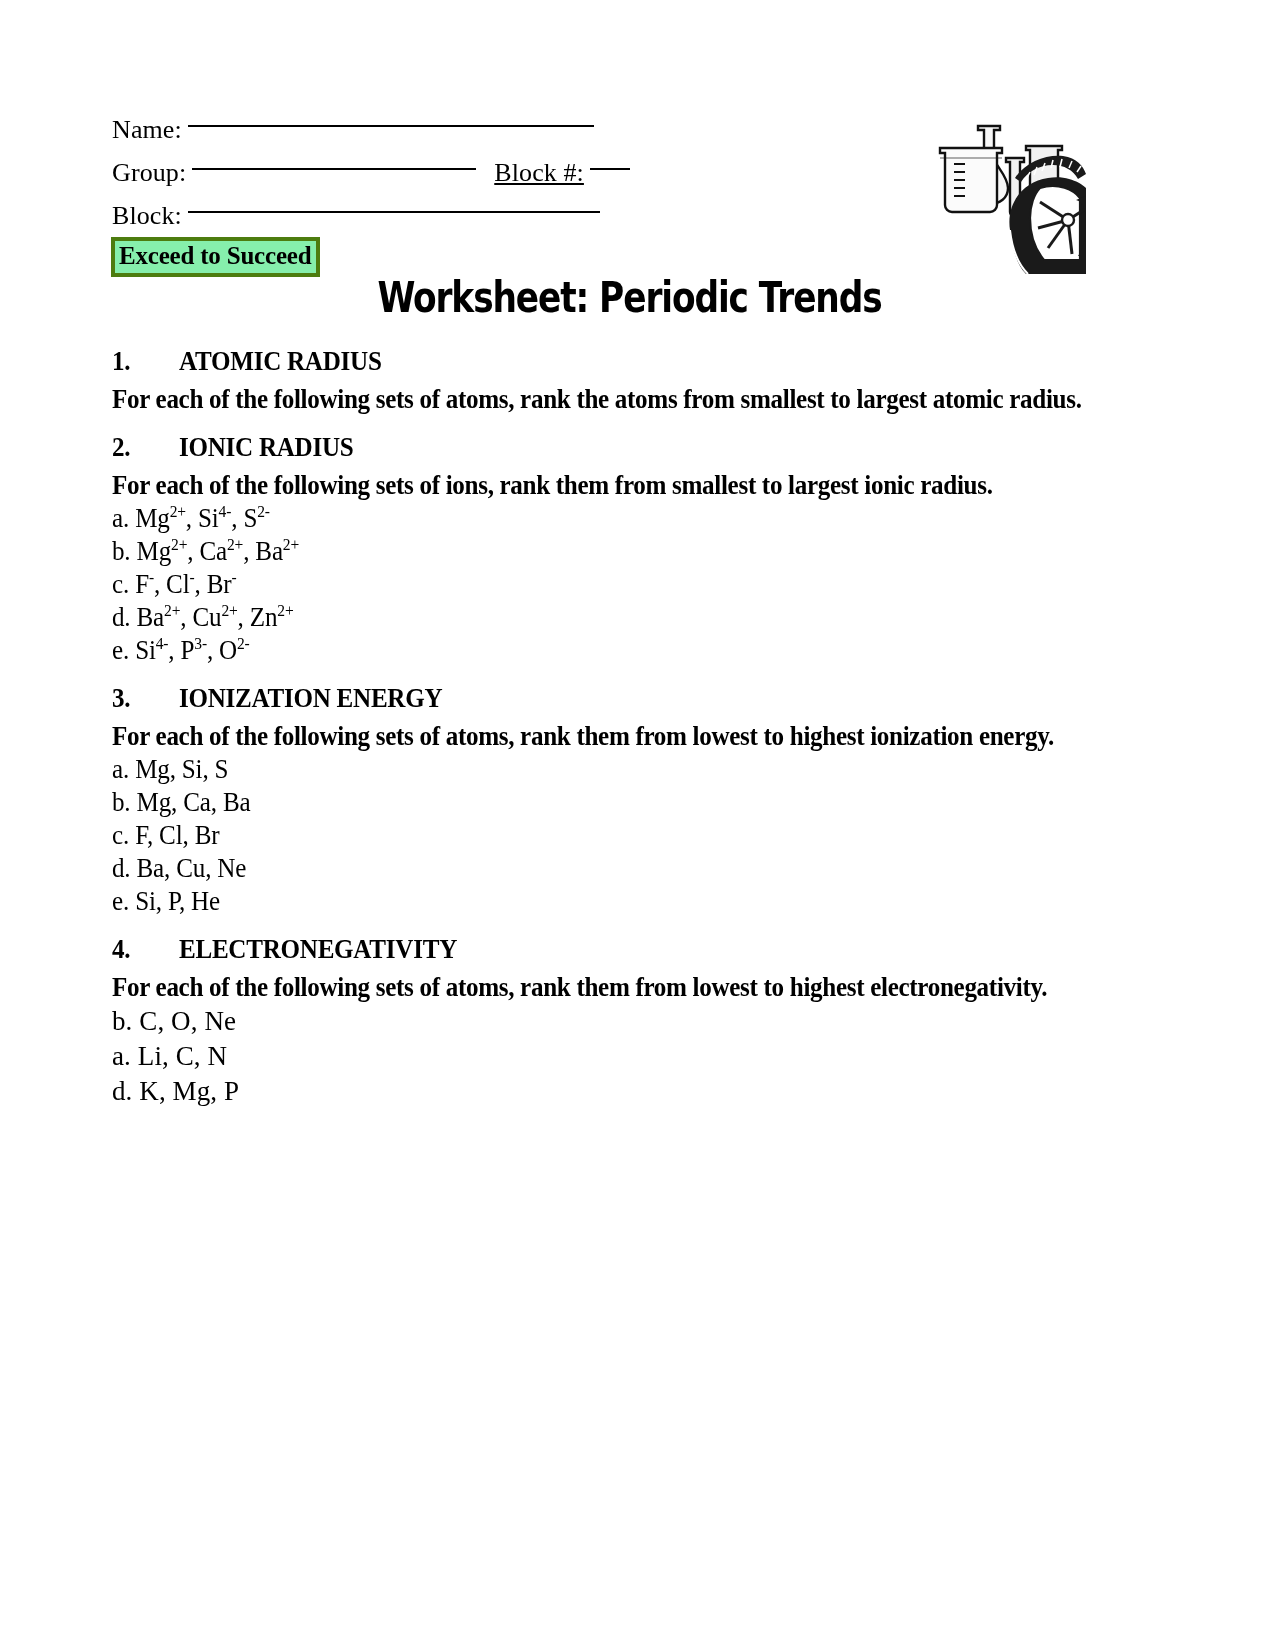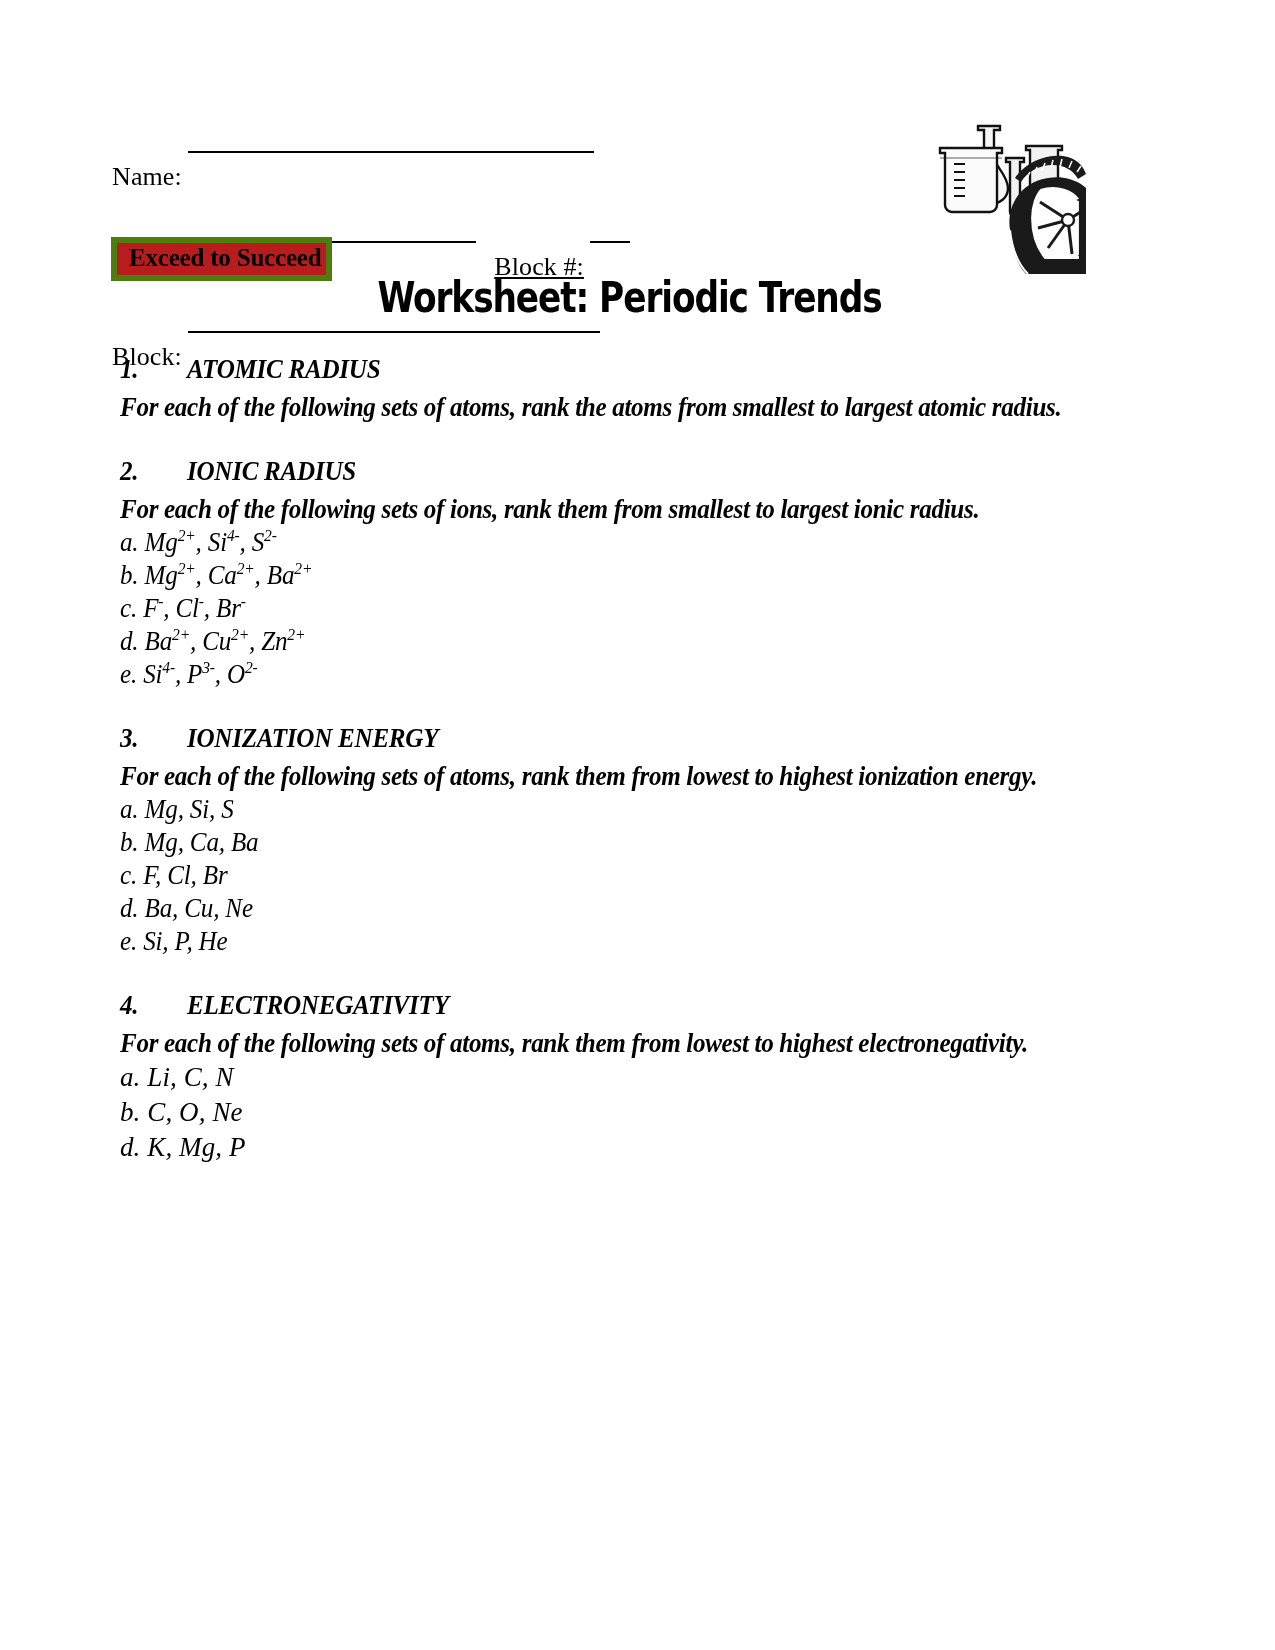--- a/index.html
+++ b/index.html
@@ -26,26 +26,25 @@
 
   
   .header-fields {
     position: absolute;
     left: 112px;
     top: 108px;
     width: 700px;
   }
   .field-row {
     display: flex;
-    align-items: flex-start;
+    align-items: center;
     font-size: 26px;
     line-height: 43px;
     white-space: nowrap;
     letter-spacing: 0.1px;
-    margin-top: 47px;
   }
   .field-label {
     font-family: "Liberation Serif", "DejaVu Serif", serif;
     font-size: 26px;
   }
   .rule {
     display: inline-block;
     border-bottom: 2px solid #000;
     height: 0;
     position: relative;
@@ -56,28 +55,28 @@
   .rule.group-rule  { width: 284px; }
   .rule.block-rule  { width: 40px; }
   .rule.date-rule   { width: 412px; }
   .block-label { margin-left: 18px; text-decoration: underline; }
 
   
   .motto-box {
     position: absolute;
     left: 111px;
     top: 237px;
-    border: 6px solid #4d7c0f;
-    padding: 1px 5px 3px 12px;
+    border: 4px solid #4d7c0f;
+    padding: 1px 5px 3px 4px;
     font-family: "Liberation Serif", "DejaVu Serif", serif;
     font-weight: bold;
     font-size: 25px;
     line-height: 28px;
     letter-spacing: -0.2px;
-    background: #b91c1c;
+    background: #86efac;
   }
 
   
   .logo {
     position: absolute;
     left: 918px;
     top: 112px;
     width: 168px;
     height: 172px;
   }
@@ -101,21 +100,21 @@
   }
 
   
   .content {
     position: absolute;
     left: 112px;
     top: 340px;
     width: 1010px;
   }
 
-  .section { margin: 8px; font-style: italic; }
+  .section { margin: 0; }
 
   .sec-heading {
     font-family: "Liberation Serif", "DejaVu Serif", serif;
     font-weight: bold;
     font-size: 27px;
     line-height: 42px;
     letter-spacing: -0.3px;
     transform: scaleX(0.93);
     transform-origin: left center;
     white-space: nowrap;
@@ -294,20 +293,20 @@
     </div>
 
     <div class="gap-small"></div>
 
     <div class="section">
       <div class="sec-heading">
         <span class="num">4.</span><span>ELECTRONEGATIVITY</span>
       </div>
       <div class="sec-prompt">For each of the following sets of atoms, rank them from lowest to highest electronegativity.</div>
       <ul class="items wide">
+        <li class="item">b. C, O, Ne</li>
         <li class="item">a. Li, C, N</li>
-        <li class="item">b. C, O, Ne</li>
         <li class="item">d. K, Mg, P</li>
       </ul>
     </div>
 
   </div>
 </div>
 
 </body></html>

